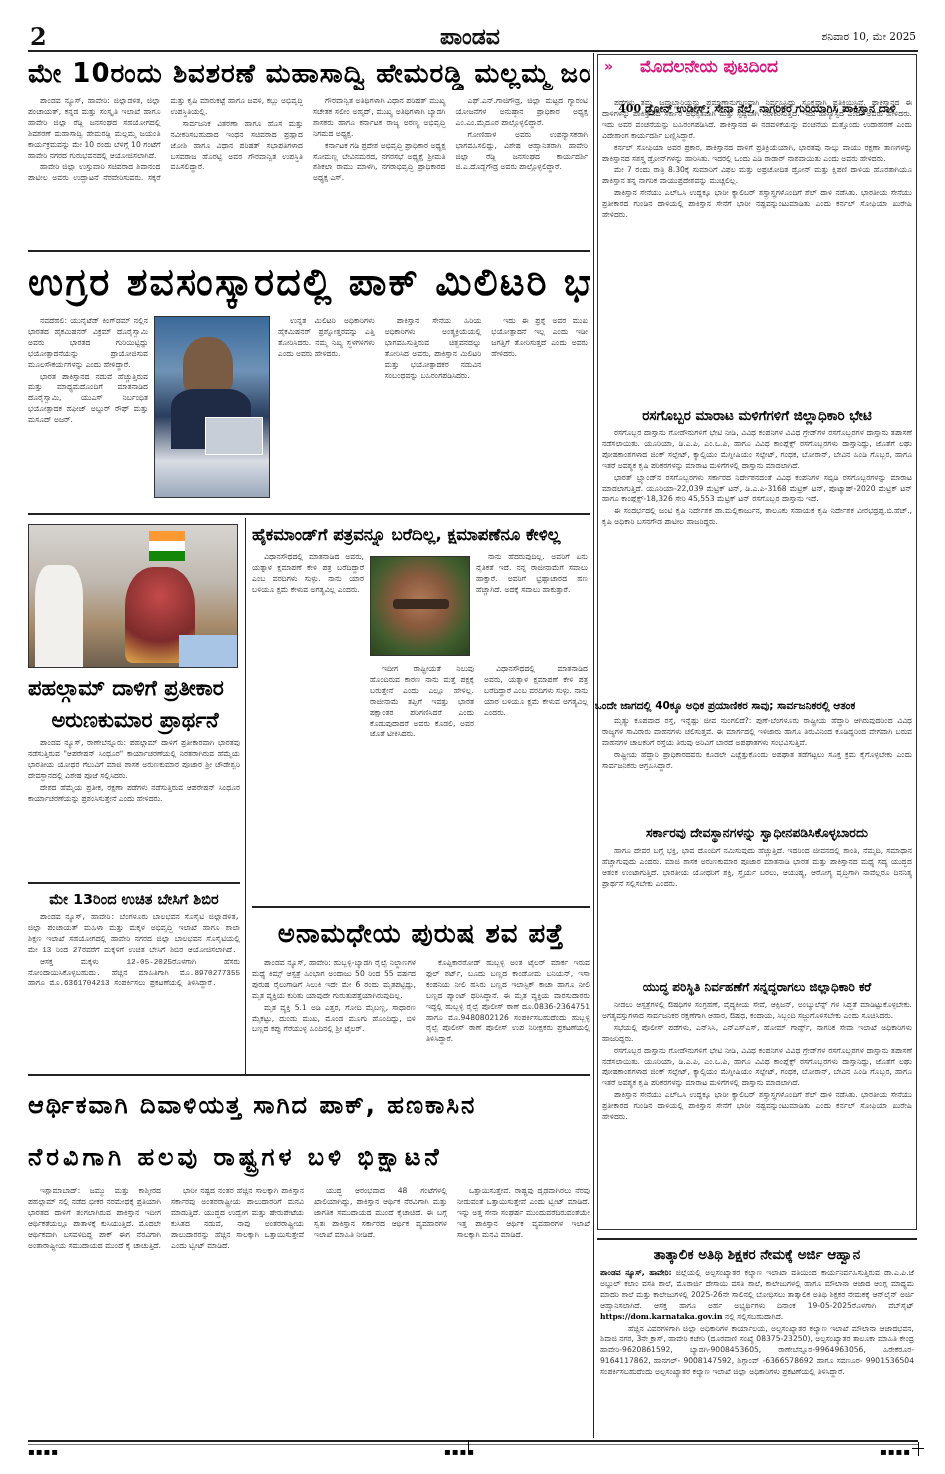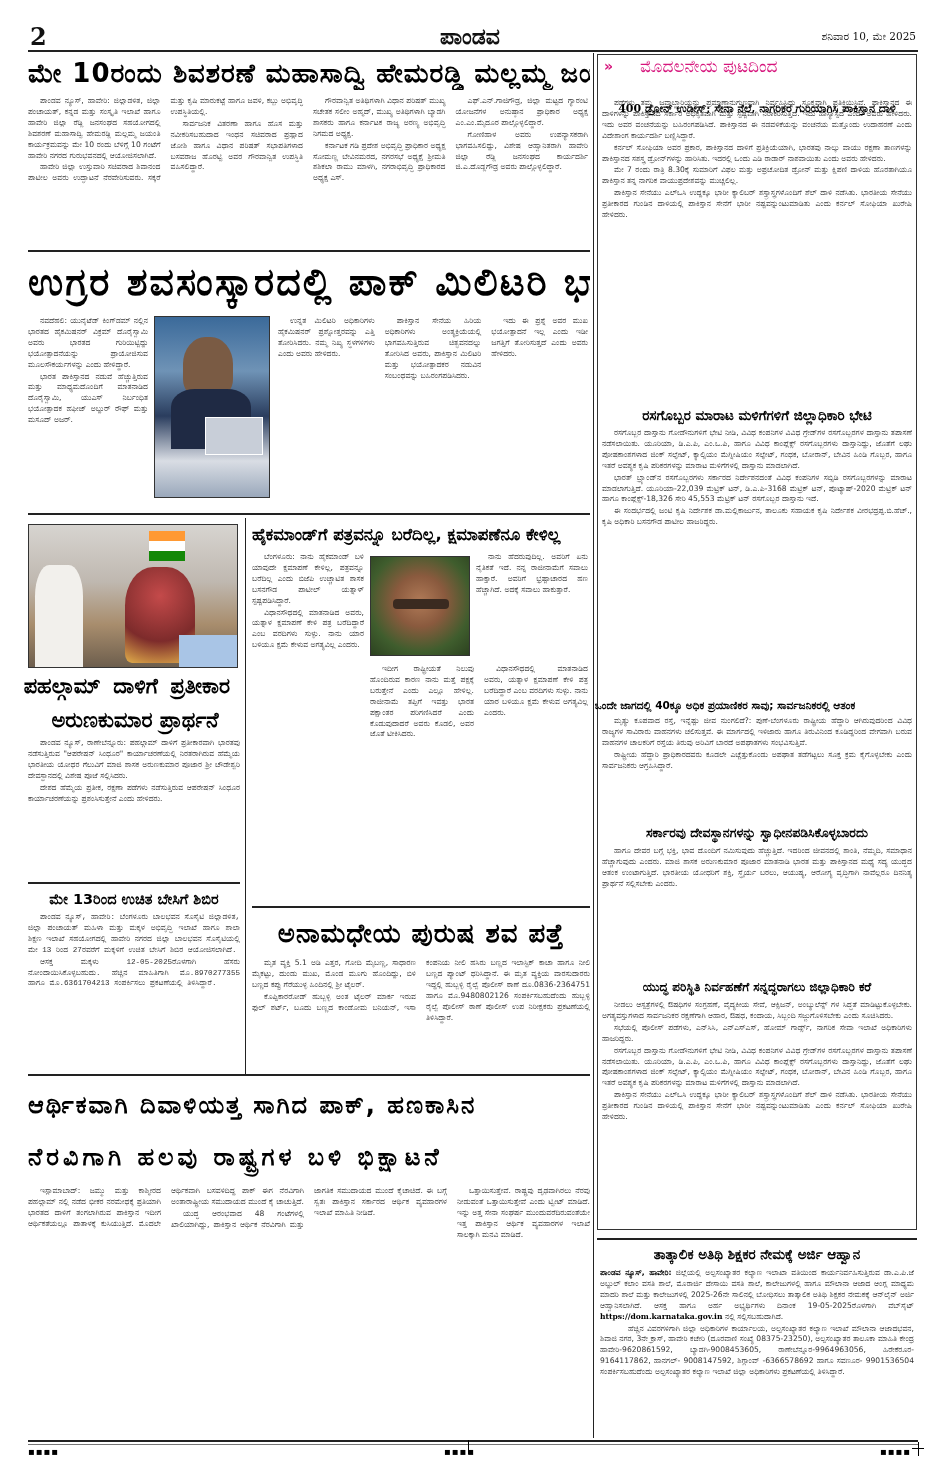--- a/index.html
+++ b/index.html
@@ -58,73 +58,74 @@
   <p>ಇದು ಈ ಪ್ರಶ್ನೆ ಅವರ ಮುಖ ಭಯೋತ್ಪಾದನೆ ಇಲ್ಲ ಎಂದು ಇಡೀ ಜಗತ್ತಿಗೆ ತೋರಿಸುತ್ತದೆ ಎಂದು ಅವರು ಹೇಳಿದರು.</p>
 </div>
 <div class="rule" style="left:28px;top:513px;width:562px;height:2px;"></div>
 
 <div class="photo" style="left:28px;top:524px;width:210px;height:144px;background:linear-gradient(180deg,#d7d4d0 0%,#bfb8b0 40%,#a88d6d 70%,#6d5e4d 100%);">
   <div class="abs" style="left:120px;top:6px;width:36px;height:30px;background:linear-gradient(180deg,#ff9933 0 33%,#fff 33% 66%,#138808 66%);"></div>
   <div class="abs" style="left:96px;top:42px;width:70px;height:96px;border-radius:40% 40% 10% 10%;background:radial-gradient(circle at 50% 30%,#c44a4a,#7d2b2b 60%,#e3b04b 100%);"></div>
   <div class="abs" style="left:6px;top:40px;width:48px;height:104px;background:#f2f0ec;border-radius:30% 30% 0 0;"></div>
   <div class="abs" style="left:150px;top:110px;width:58px;height:32px;background:#a9c5e6;"></div>
 </div>
-<div class="hl abs" style="left:16px;top:672px;width:214px;font-size:21px;line-height:32px;text-align:right;font-family:Liberation Mono, monospace;">ಪಹಲ್ಗಾಮ್ ದಾಳಿಗೆ ಪ್ರತೀಕಾರ</div>
+<div class="hl abs" style="left:28px;top:672px;width:214px;font-size:21px;line-height:32px;text-align:left;">ಪಹಲ್ಗಾಮ್ ದಾಳಿಗೆ ಪ್ರತೀಕಾರ</div>
 <div class="hl abs" style="left:28px;top:704px;width:214px;font-size:21px;line-height:32px;text-align:center;">ಅರುಣಕುಮಾರ ಪ್ರಾರ್ಥನೆ</div>
 <div class="abs body-text" style="left:28px;top:738px;width:212px;height:140px;overflow:hidden;">
   <p>ಪಾಂಡವ ನ್ಯೂಸ್, ರಾಣೇಬೆನ್ನೂರು: ಪಹಲ್ಗಾಮ್ ದಾಳಿಗೆ ಪ್ರತೀಕಾರವಾಗಿ ಭಾರತವು ನಡೆಸುತ್ತಿರುವ "ಆಪರೇಷನ್ ಸಿಂಧೂರ" ಕಾರ್ಯಾಚರಣೆಯಲ್ಲಿ ನಿರತರಾಗಿರುವ ಹೆಮ್ಮೆಯ ಭಾರತೀಯ ಯೋಧರ ಗೆಲುವಿಗೆ ಮಾಜಿ ಶಾಸಕ ಅರುಣಕುಮಾರ ಪೂಜಾರ ಶ್ರೀ ಚೌಡೇಶ್ವರಿ ದೇವಸ್ಥಾನದಲ್ಲಿ ವಿಶೇಷ ಪೂಜೆ ಸಲ್ಲಿಸಿದರು.</p>
   <p>ದೇಶದ ಹೆಮ್ಮೆಯ ಪ್ರತೀಕ, ರಕ್ಷಣಾ ಪಡೆಗಳು ನಡೆಸುತ್ತಿರುವ ಆಪರೇಷನ್ ಸಿಂಧೂರ ಕಾರ್ಯಾಚರಣೆಯನ್ನು ಪ್ರಶಂಸಿಸುತ್ತೇನೆ ಎಂದು ಹೇಳಿದರು.</p>
 </div>
 <div class="rule" style="left:28px;top:882px;width:212px;height:1.5px;"></div>
 
 <div class="hl abs" style="left:28px;top:886px;width:212px;font-size:14.5px;line-height:26px;text-align:center;">ಮೇ 13ರಿಂದ ಉಚಿತ ಬೇಸಿಗೆ ಶಿಬಿರ</div>
 <div class="abs body-text" style="left:28px;top:912px;width:212px;height:160px;overflow:hidden;font-family:Liberation Mono, monospace;">
   <p>ಪಾಂಡವ ನ್ಯೂಸ್, ಹಾವೇರಿ: ಬೆಂಗಳೂರು ಬಾಲಭವನ ಸೊಸೈಟಿ ಜಿಲ್ಲಾಡಳಿತ, ಜಿಲ್ಲಾ ಪಂಚಾಯತ್ ಮಹಿಳಾ ಮತ್ತು ಮಕ್ಕಳ ಅಭಿವೃದ್ಧಿ ಇಲಾಖೆ ಹಾಗೂ ಶಾಲಾ ಶಿಕ್ಷಣ ಇಲಾಖೆ ಸಹಯೋಗದಲ್ಲಿ ಹಾವೇರಿ ನಗರದ ಜಿಲ್ಲಾ ಬಾಲಭವನ ಸೊಸೈಟಿಯಲ್ಲಿ ಮೇ 13 ರಿಂದ 27ರವರೆಗೆ ಮಕ್ಕಳಿಗೆ ಉಚಿತ ಬೇಸಿಗೆ ಶಿಬಿರ ಆಯೋಜಿಸಲಾಗಿದೆ.</p>
   <p>ಆಸಕ್ತ ಮಕ್ಕಳು 12-05-2025ರೊಳಗಾಗಿ ಹೆಸರು ನೋಂದಾಯಿಸಿಕೊಳ್ಳಬಹುದು. ಹೆಚ್ಚಿನ ಮಾಹಿತಿಗಾಗಿ ಮೊ.8970277355 ಹಾಗೂ ಮೊ.6361704213 ಸಂಪರ್ಕಿಸಲು ಪ್ರಕಟಣೆಯಲ್ಲಿ ತಿಳಿಸಿದ್ದಾರೆ.</p>
 </div>
 
 <div class="rule" style="left:245px;top:518px;width:1px;height:556px;"></div>
 
 <div class="hl abs" style="left:252px;top:520px;width:338px;font-size:16.5px;line-height:30px;">ಹೈಕಮಾಂಡ್‌ಗೆ ಪತ್ರವನ್ನೂ ಬರೆದಿಲ್ಲ, ಕ್ಷಮಾಪಣೆನೂ ಕೇಳಿಲ್ಲ</div>
 <div class="abs body-text" style="left:252px;top:552px;width:112px;height:334px;overflow:hidden;">
-  <p>ಬೆಂಗಳೂರು: ನಾನು ಹೈಕಮಾಂಡ್ ಬಳಿ ಯಾವುದೇ ಕ್ಷಮಾಪಣೆ ಕೇಳಿಲ್ಲ, ಪತ್ರವನ್ನೂ ಬರೆದಿಲ್ಲ ಎಂದು ಬಿಜೆಪಿ ಉಚ್ಚಾಟಿತ ಶಾಸಕ ಬಸನಗೌಡ ಪಾಟೀಲ್ ಯತ್ನಾಳ್ ಸ್ಪಷ್ಟಪಡಿಸಿದ್ದಾರೆ.</p>
   <p>ವಿಧಾನಸೌಧದಲ್ಲಿ ಮಾತನಾಡಿದ ಅವರು, ಯತ್ನಾಳ ಕ್ಷಮಾಪಣೆ ಕೇಳಿ ಪತ್ರ ಬರೆದಿದ್ದಾರೆ ಎಂಬ ವರದಿಗಳು ಸುಳ್ಳು. ನಾನು ಯಾರ ಬಳಿಯೂ ಕ್ಷಮೆ ಕೇಳುವ ಅಗತ್ಯವಿಲ್ಲ ಎಂದರು.</p>
 </div>
 <div class="photo" style="left:370px;top:556px;width:100px;height:100px;background:radial-gradient(circle at 50% 45%,#b07a57 0%,#8a5a3e 35%,#3f5d2d 70%,#2c4220 100%);">
   <div class="abs" style="left:22px;top:42px;width:56px;height:10px;background:#3a2a20;border-radius:4px;"></div>
 </div>
 <div class="abs body-text" style="left:476px;top:552px;width:112px;height:120px;overflow:hidden;">
   <p>ನಾನು ಹೆದರುವುದಿಲ್ಲ. ಅವರಿಗೆ ಏನು ನೈತಿಕತೆ ಇದೆ. ನನ್ನ ರಾಜೀನಾಮೆಗೆ ಸವಾಲು ಹಾಕ್ತಾರೆ. ಅವರಿಗೆ ಭ್ರಷ್ಟಾಚಾರದ ಹಣ ಹೆಚ್ಚಾಗಿದೆ. ಅದಕ್ಕೆ ಸವಾಲು ಹಾಕುತ್ತಾರೆ.</p>
 </div>
 <div class="abs body-text cols2" style="left:370px;top:664px;width:218px;height:222px;">
   <p>ಇದೀಗ ರಾಷ್ಟ್ರೀಯತೆ ನಿಲುವು ಹೊಂದಿರುವ ಕಾರಣ ನಾನು ಮತ್ತೆ ಪಕ್ಷಕ್ಕೆ ಬರುತ್ತೇನೆ ಎಂದು ಎಲ್ಲೂ ಹೇಳಿಲ್ಲ. ರಾಜೀನಾಮೆ ತಪ್ಪಿಗೆ ಇವತ್ತು ಭಾರತ ಪಕ್ಷಾಂತರ ಪರಿಗಣಿಸಿದರೆ ಎಂದು ಕೊಡುವುದಾದರೆ ಅವರು ಕೊಡಲಿ, ಅವರ ಜೊತೆ ಟೀಕಿಸಿದರು.</p>
   <p>ವಿಧಾನಸೌಧದಲ್ಲಿ ಮಾತನಾಡಿದ ಅವರು, ಯತ್ನಾಳ ಕ್ಷಮಾಪಣೆ ಕೇಳಿ ಪತ್ರ ಬರೆದಿದ್ದಾರೆ ಎಂಬ ವರದಿಗಳು ಸುಳ್ಳು. ನಾನು ಯಾರ ಬಳಿಯೂ ಕ್ಷಮೆ ಕೇಳುವ ಅಗತ್ಯವಿಲ್ಲ ಎಂದರು.</p>
 </div>
 <div class="rule" style="left:252px;top:906px;width:338px;height:1.5px;"></div>
 
 <div class="hl abs" style="left:252px;top:910px;width:338px;font-size:26px;line-height:46px;text-align:center;letter-spacing:1px;">ಅನಾಮಧೇಯ ಪುರುಷ ಶವ ಪತ್ತೆ</div>
 <div class="abs body-text cols2" style="left:252px;top:958px;width:338px;height:112px;">
+  <p>ಪಾಂಡವ ನ್ಯೂಸ್, ಹಾವೇರಿ: ಹುಬ್ಬಳ್ಳಿ-ಬ್ಯಾಡಗಿ ರೈಲ್ವೆ ನಿಲ್ದಾಣಗಳ ಮಧ್ಯೆ ಕಿಮ್ಸ್ ಆಸ್ಪತ್ರೆ ಹಿಂಭಾಗ ಅಂದಾಜು 50 ರಿಂದ 55 ವರ್ಷದ ಪುರುಷ ರೈಲುಗಾಡಿಗೆ ಸಿಲುಕಿ ಇದೇ ಮೇ 6 ರಂದು ಮೃತಪಟ್ಟಿದ್ದು, ಮೃತ ವ್ಯಕ್ತಿಯ ಕುರಿತು ಯಾವುದೇ ಗುರುತುಪತ್ತೆಯಾಗಿರುವುದಿಲ್ಲ.</p>
   <p>ಮೃತ ವ್ಯಕ್ತಿ 5.1 ಅಡಿ ಎತ್ತರ, ಗೋದಿ ಮೈಬಣ್ಣ, ಸಾಧಾರಣ ಮೈಕಟ್ಟು, ದುಂಡು ಮುಖ, ಮೊಂಡ ಮೂಗು ಹೊಂದಿದ್ದು, ಬಿಳಿ ಬಣ್ಣದ ಕಪ್ಪು ಗೆರೆಯುಳ್ಳ ಹಿಂದಿನಲ್ಲಿ ಶ್ರೀ ಟೈಲರ್.</p>
   <p>ಕೊಪ್ಪಿಕಾರರೋಡ್ ಹುಬ್ಬಳ್ಳಿ ಅಂತ ಟೈಲರ್ ಮಾರ್ಕ ಇರುವ ಫುಲ್ ಶರ್ಟ್, ಬೂದು ಬಣ್ಣದ ಕಾಂಡೋಮ ಬನಿಯನ್, ಇಸಾ ಕಂಪನಿಯ ನೀಲಿ ಹಸಿರು ಬಣ್ಣದ ಇಲಾಸ್ಟಿಕ್ ಕಾಚಾ ಹಾಗೂ ನೀಲಿ ಬಣ್ಣದ ಪ್ಯಾಂಟ್ ಧರಿಸಿದ್ದಾನೆ. ಈ ಮೃತ ವ್ಯಕ್ತಿಯ ವಾರಸುದಾರರು ಇದ್ದಲ್ಲಿ ಹುಬ್ಬಳ್ಳಿ ರೈಲ್ವೆ ಪೊಲೀಸ್ ಠಾಣೆ ದೂ.0836-2364751 ಹಾಗೂ ಮೊ.9480802126 ಸಂಪರ್ಕಿಸಬಹುದೆಂದು ಹುಬ್ಬಳ್ಳಿ ರೈಲ್ವೆ ಪೊಲೀಸ್ ಠಾಣೆ ಪೊಲೀಸ್ ಉಪ ನಿರೀಕ್ಷಕರು ಪ್ರಕಟಣೆಯಲ್ಲಿ ತಿಳಿಸಿದ್ದಾರೆ.</p>
 </div>
 <div class="rule" style="left:28px;top:1074px;width:562px;height:1.5px;"></div>
 
 <div class="hl abs" style="left:28px;top:1078px;width:562px;font-size:24px;line-height:54px;letter-spacing:2px;">ಆರ್ಥಿಕವಾಗಿ ದಿವಾಳಿಯತ್ತ ಸಾಗಿದ ಪಾಕ್, ಹಣಕಾಸಿನ</div>
 <div class="hl abs" style="left:28px;top:1130px;width:562px;font-size:24px;line-height:54px;letter-spacing:4px;">ನೆರವಿಗಾಗಿ ಹಲವು ರಾಷ್ಟ್ರಗಳ ಬಳಿ ಭಿಕ್ಷಾಟನೆ</div>
 <div class="abs body-text cols4" style="left:28px;top:1186px;width:562px;height:250px;">
   <p>ಇಸ್ಲಾಮಾಬಾದ್: ಜಮ್ಮು ಮತ್ತು ಕಾಶ್ಮೀರದ ಪಹಲ್ಗಾಮ್ ನಲ್ಲಿ ನಡೆದ ಭೀಕರ ನರಮೇಧಕ್ಕೆ ಪ್ರತಿಯಾಗಿ ಭಾರತದ ದಾಳಿಗೆ ತಂಗಲಾಗಿರುವ ಪಾಕಿಸ್ತಾನ ಇದೀಗ ಆರ್ಥಿಕತೆಯಲ್ಲೂ ಪಾತಾಳಕ್ಕೆ ಕುಸಿಯುತ್ತಿದೆ. ಮೊದಲೇ ಆರ್ಥಿಕವಾಗಿ ಬಸವಳಿದಿದ್ದ ಪಾಕ್ ಈಗ ನೆರವಿಗಾಗಿ ಅಂತಾರಾಷ್ಟ್ರೀಯ ಸಮುದಾಯದ ಮುಂದೆ ಕೈ ಚಾಚುತ್ತಿದೆ.</p>
+  <p>ಭಾರೀ ನಷ್ಟದ ನಂತರ ಹೆಚ್ಚಿನ ಸಾಲಕ್ಕಾಗಿ ಪಾಕಿಸ್ತಾನ ಸರ್ಕಾರವು ಅಂತರರಾಷ್ಟ್ರೀಯ ಪಾಲುದಾರರಿಗೆ ಮನವಿ ಮಾಡುತ್ತಿದೆ. ಯುದ್ಧದ ಉದ್ವೇಗ ಮತ್ತು ಷೇರುಪೇಟೆಯ ಕುಸಿತದ ನಡುವೆ, ನಾವು ಅಂತರರಾಷ್ಟ್ರೀಯ ಪಾಲುದಾರರನ್ನು ಹೆಚ್ಚಿನ ಸಾಲಕ್ಕಾಗಿ ಒತ್ತಾಯಿಸುತ್ತೇವೆ ಎಂದು ಟ್ವೀಟ್ ಮಾಡಿದೆ.</p>
   <p>ಯುದ್ಧ ಆರಂಭವಾದ 48 ಗಂಟೆಗಳಲ್ಲಿ ಖಾಲಿಯಾಗಿದ್ದು, ಪಾಕಿಸ್ತಾನ ಆರ್ಥಿಕ ನೆರವಿಗಾಗಿ ಮತ್ತು ಜಾಗತಿಕ ಸಮುದಾಯದ ಮುಂದೆ ಕೈಚಾಚಿದೆ. ಈ ಬಗ್ಗೆ ಸ್ವತಃ ಪಾಕಿಸ್ತಾನ ಸರ್ಕಾರದ ಆರ್ಥಿಕ ವ್ಯವಹಾರಗಳ ಇಲಾಖೆ ಮಾಹಿತಿ ನೀಡಿದೆ.</p>
   <p>ಒತ್ತಾಯಿಸುತ್ತೇವೆ. ರಾಷ್ಟ್ರವು ದೃಢವಾಗಿರಲು ನೆರವು ನೀಡುವಂತೆ ಒತ್ತಾಯಿಸುತ್ತೇವೆ ಎಂದು ಟ್ವೀಟ್ ಮಾಡಿದೆ. ಇನ್ನು ಅತ್ತ ಸೇನಾ ಸಂಘರ್ಷ ಮುಂದುವರೆದಿರುವಂತೆಯೇ ಇತ್ತ ಪಾಕಿಸ್ತಾನ ಆರ್ಥಿಕ ವ್ಯವಹಾರಗಳ ಇಲಾಖೆ ಸಾಲಕ್ಕಾಗಿ ಮನವಿ ಮಾಡಿದೆ.</p>
 </div>
 
 <div class="side-box" style="left:597px;top:54px;width:320px;height:1176px;"></div>
 
 <div class="abs" style="left:600px;top:56px;width:314px;height:24px;">
   <span class="abs" style="left:4px;top:2px;color:#d6157c;font-size:14px;font-weight:bold;">»</span>
-  <span class="abs" style="left:40px;top:0;color:#d6157c;font-size:17px;font-weight:normal;">ಮೊದಲನೇಯ ಪುಟದಿಂದ</span>
+  <span class="abs" style="left:40px;top:0;color:#d6157c;font-size:17px;font-weight:bold;">ಮೊದಲನೇಯ ಪುಟದಿಂದ</span>
 </div>
 
 <div class="side-hl abs" style="left:600px;top:80px;width:314px;font-size:11px;line-height:16px;font-family:'DejaVu Serif',serif;margin-top:21px;">400 ಡ್ರೋನ್ ಉಡೀಸ್; ಸೇನಾ ನೆಲೆ, ನಾಗರಿಕರ ಗುರಿಯಾಗಿಸಿ ಪಾಕಿಸ್ತಾನ ದಾಳಿ</div>
 <div class="abs body-text" style="left:602px;top:98px;width:310px;height:300px;overflow:hidden;">
   <p>ಪಡೆಗಳು ತಮ್ಮ ಜವಾಬ್ದಾರಿಯನ್ನು ಪ್ರಮಾಣಾನುಗುಣವಾಗಿ ನಿರ್ವಹಿಸಿದ್ದು ಸೂಕ್ತವಾಗಿ ಪ್ರತಿಕ್ರಿಯಿಸಿವೆ. ಪಾಕಿಸ್ತಾನದ ಈ ದಾಳಿಗಳನ್ನು ಪಾಕಿಸ್ತಾನದ ಸರ್ಕಾರ ಅಧಿಕೃತವಾಗಿ ಮತ್ತು ಸ್ಪಷ್ಟವಾಗಿ ನಿರಾಕರಿಸುತ್ತಿದೆ. ಇದು ಹಾಸ್ಯಾಸ್ಪದ ಎಂದು ಅವರು ಹೇಳಿದರು. ಇದು ಅವರ ವಂಚನೆಯನ್ನು ಬಹಿರಂಗಪಡಿಸಿದೆ. ಪಾಕಿಸ್ತಾನದ ಈ ನಡವಳಿಕೆಯನ್ನು ವಂಚನೆಯ ಮತ್ತೊಂದು ಉದಾಹರಣೆ ಎಂದು ವಿದೇಶಾಂಗ ಕಾರ್ಯದರ್ಶಿ ಬಣ್ಣಿಸಿದ್ದಾರೆ.</p>
   <p>ಕರ್ನಲ್ ಸೋಫಿಯಾ ಅವರ ಪ್ರಕಾರ, ಪಾಕಿಸ್ತಾನದ ದಾಳಿಗೆ ಪ್ರತಿಕ್ರಿಯೆಯಾಗಿ, ಭಾರತವು ನಾಲ್ಕು ವಾಯು ರಕ್ಷಣಾ ತಾಣಗಳನ್ನು ಪಾಕಿಸ್ತಾನದ ಸಶಸ್ತ್ರ ಡ್ರೋನ್‌ಗಳನ್ನು ಹಾರಿಸಿತು. ಇದರಲ್ಲಿ ಒಂದು ಎಡಿ ರಾಡಾರ್ ನಾಶವಾಯಿತು ಎಂದು ಅವರು ಹೇಳಿದರು.</p>
   <p>ಮೇ 7 ರಂದು ರಾತ್ರಿ 8.30ಕ್ಕೆ ಸುಮಾರಿಗೆ ವಿಫಲ ಮತ್ತು ಅಪ್ರಚೋದಿತ ಡ್ರೋನ್ ಮತ್ತು ಕ್ಷಿಪಣಿ ದಾಳಿಯ ಹೊರತಾಗಿಯೂ ಪಾಕಿಸ್ತಾನ ತನ್ನ ನಾಗರಿಕ ವಾಯುಪ್ರದೇಶವನ್ನು ಮುಚ್ಚಲಿಲ್ಲ.</p>
   <p>ಪಾಕಿಸ್ತಾನ ಸೇನೆಯು ಎಲ್‌ಒಸಿ ಉದ್ದಕ್ಕೂ ಭಾರೀ ಕ್ಯಾಲಿಬರ್ ಶಸ್ತ್ರಾಸ್ತ್ರಗಳೊಂದಿಗೆ ಶೆಲ್ ದಾಳಿ ನಡೆಸಿತು. ಭಾರತೀಯ ಸೇನೆಯು ಪ್ರತೀಕಾರದ ಗುಂಡಿನ ದಾಳಿಯಲ್ಲಿ ಪಾಕಿಸ್ತಾನ ಸೇನೆಗೆ ಭಾರೀ ನಷ್ಟವನ್ನುಂಟುಮಾಡಿತು ಎಂದು ಕರ್ನಲ್ ಸೋಫಿಯಾ ಖುರೇಷಿ ಹೇಳಿದರು.</p>
 </div>
 

